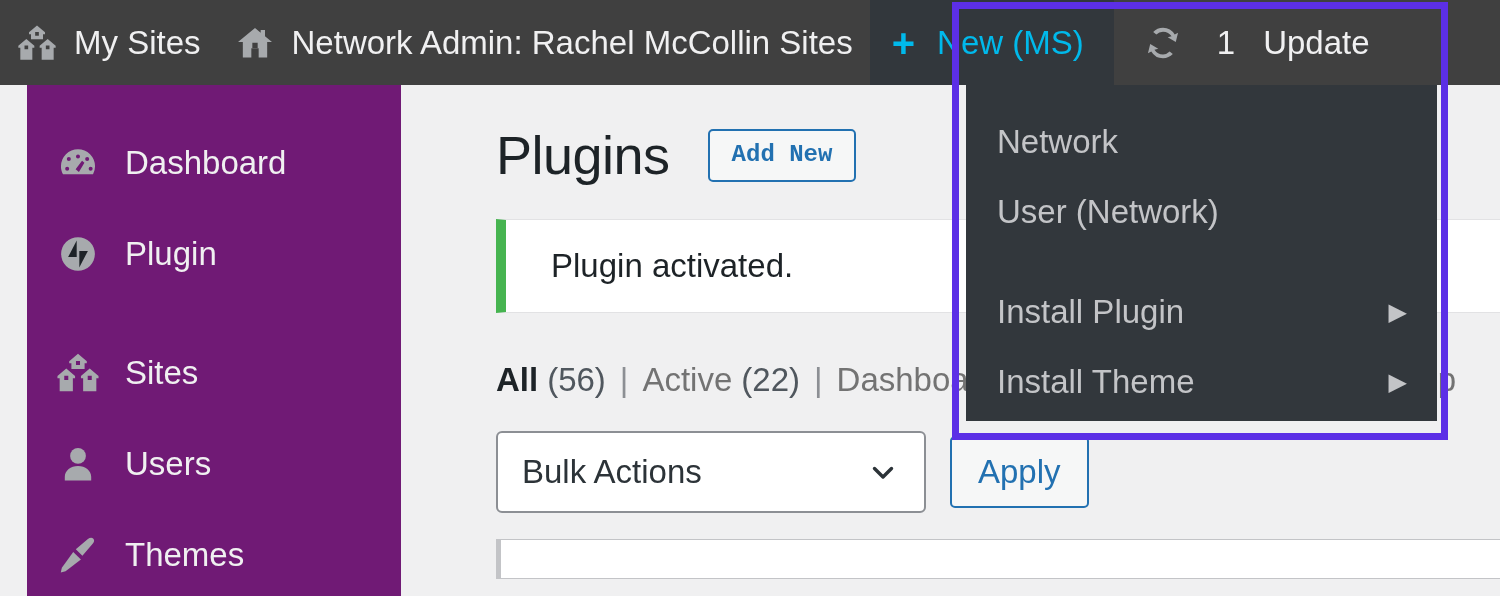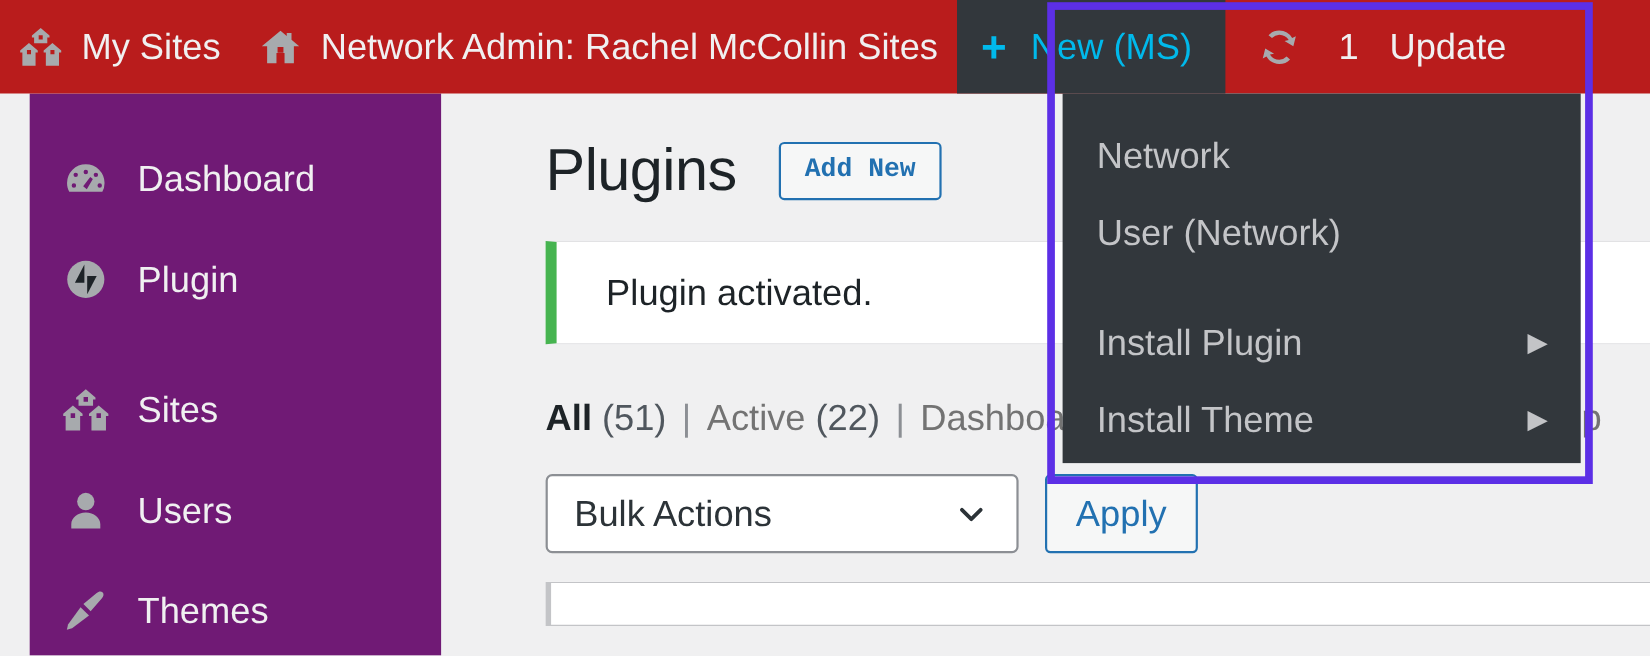--- a/index.html
+++ b/index.html
@@ -9,21 +9,21 @@
     background: #f0f0f1;
     font-family: "Liberation Sans", sans-serif;
     -webkit-font-smoothing: antialiased;
   }
   #root { position: relative; width: 1500px; height: 596px; }
 
   
   .adminbar {
     position: absolute; left: 0; top: 0;
     width: 1500px; height: 85px;
-    background: #b91c1c;
+    background: #404040;
     display: flex; align-items: center;
     z-index: 30;
   }
   .ab-item {
     display: flex; align-items: center;
     height: 85px; padding: 0 17px;
     color: #f0f0f1;
     font-size: 33px;
     white-space: nowrap;
   }
@@ -111,21 +111,21 @@
   .subsubsub .ss-link.current { color: #1d2327; font-weight: 700; }
   .subsubsub .ss-count { color: #50575e; margin-left: 9px; }
   .subsubsub .ss-sep { color: #8c8f94; margin: 0 14px; }
 
   .tablenav {
     margin: 32px 0 0 58px;
     display: flex; align-items: center;
   }
   .bulk-select {
     position: relative;
-    width: 430px; height: 72px;
+    width: 430px; height: 82px;
     background: #fff;
     border: 2px solid #8c8f94;
     border-radius: 6px;
     display: flex; align-items: center;
     padding: 0 24px;
     font-size: 33px; color: #2c3338;
   }
   .bulk-select .chev {
     position: absolute; right: 24px; top: 50%;
     transform: translateY(-50%);
@@ -287,21 +287,21 @@
       <div class="page-title">Plugins</div>
       <button class="add-new-btn">Add New</button>
     </div>
 
     <div class="notice">
       <span>Plugin activated.</span>
     </div>
 
     <div class="subsubsub">
       <span class="ss-link current">All</span>
-      <span class="ss-count">(51)</span>
+      <span class="ss-count">(56)</span>
       <span class="ss-sep">|</span>
       <span class="ss-link">Active</span>
       <span class="ss-count">(22)</span>
       <span class="ss-sep">|</span>
       <span class="ss-link">Dashboard</span>
       <span class="ss-count">(16)</span>
       <span class="ss-sep">|</span>
       <span class="ss-link">Recently Active</span>
       <span class="ss-count">(1)</span>
       <span class="ss-sep">|</span>

